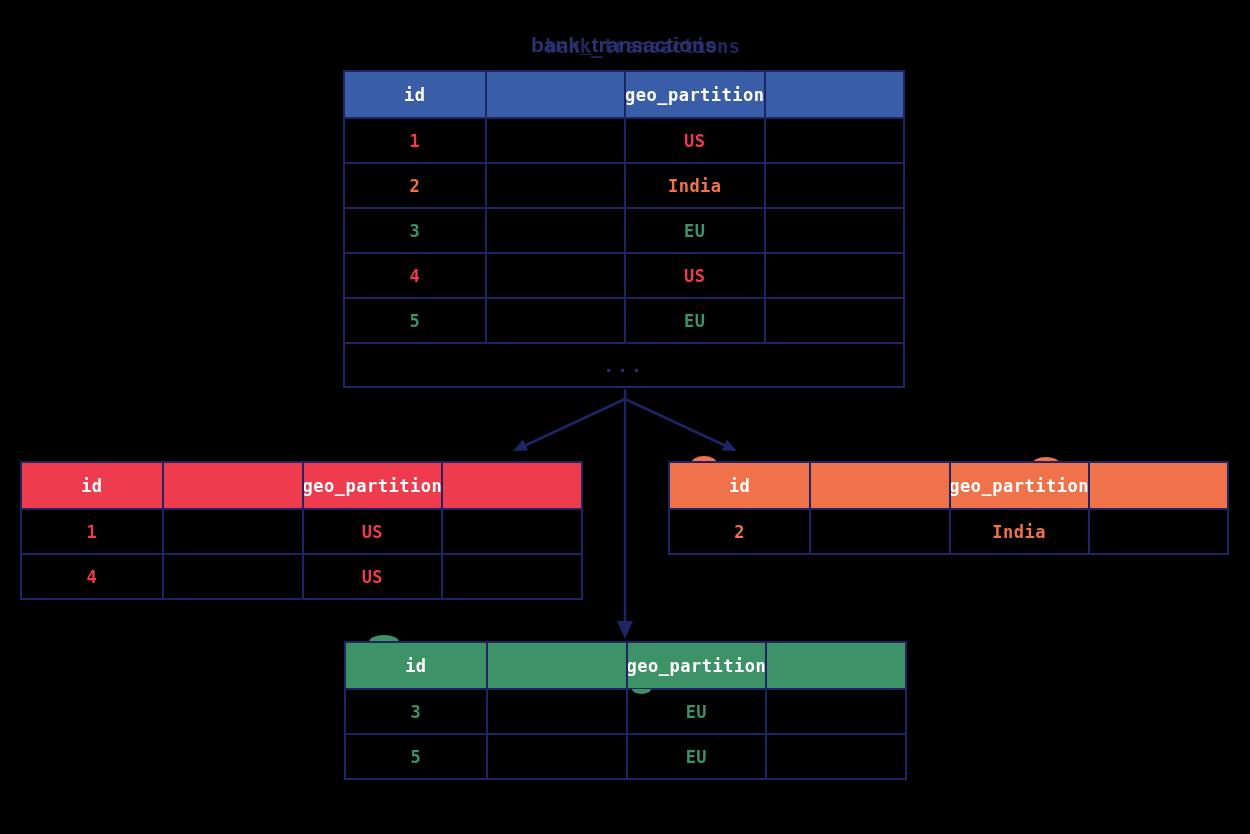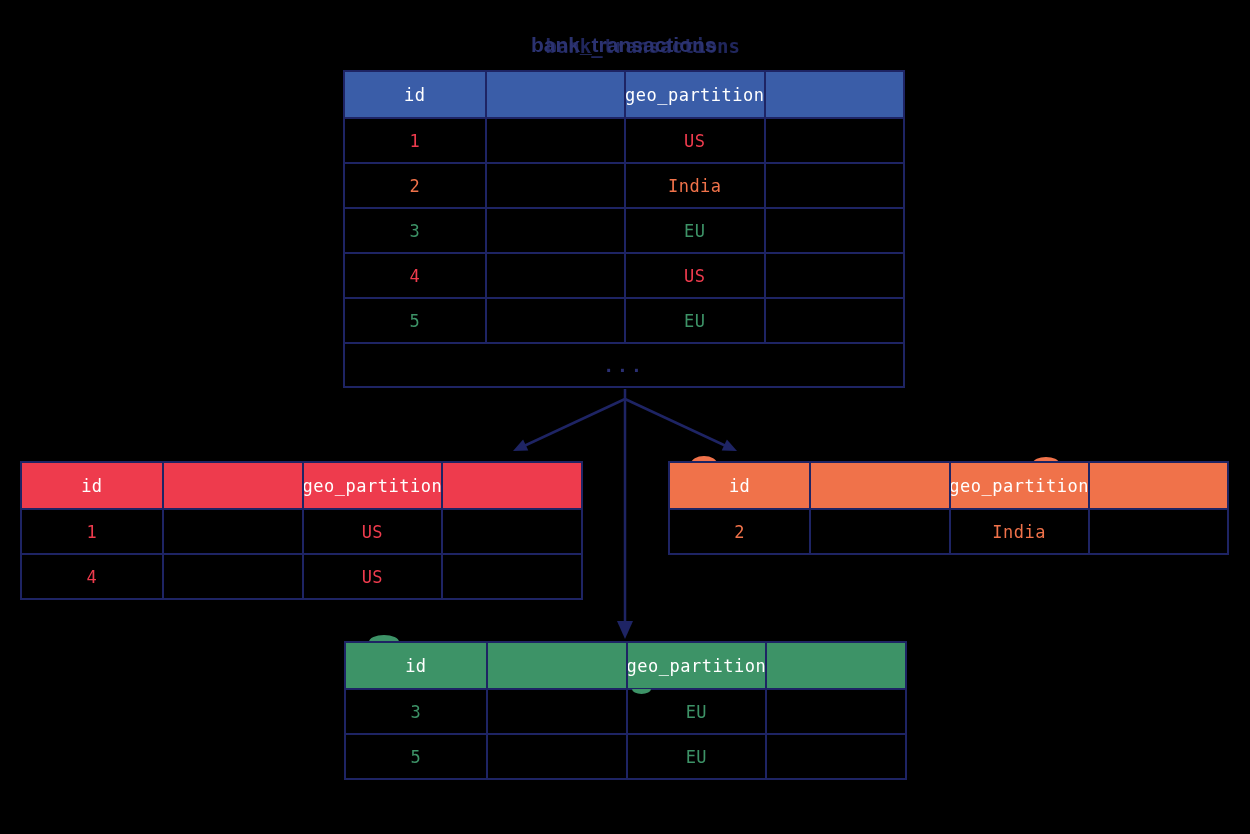--- a/index.html
+++ b/index.html
@@ -32,21 +32,21 @@
   }
 
   
   .tbl{position:absolute;border:2px solid var(--navy);background:#000;box-sizing:border-box;}
   .thead,.trow{display:grid;grid-template-columns:repeat(4,1fr);}
   .thead{height:45px;}
   .trow{height:45px;border-top:2px solid var(--navy);box-sizing:border-box;}
   .hc,.tc{
     display:flex;align-items:center;justify-content:center;
     border-left:2px solid var(--navy);box-sizing:border-box;
-    font-weight:normal;font-size:17px;letter-spacing:0.5px;
+    font-weight:bold;font-size:17px;letter-spacing:0.5px;
     overflow:hidden;white-space:nowrap;
   }
   .hc:first-child,.tc:first-child{border-left:none;}
   .hc{color:#fff;}
   .thead.blue{background:var(--blue);}
   .thead.red{background:var(--red);}
   .thead.orange{background:var(--orange);}
   .thead.green{background:var(--green);}
   .c-red{color:var(--red);}
   .c-orange{color:var(--orange);}

